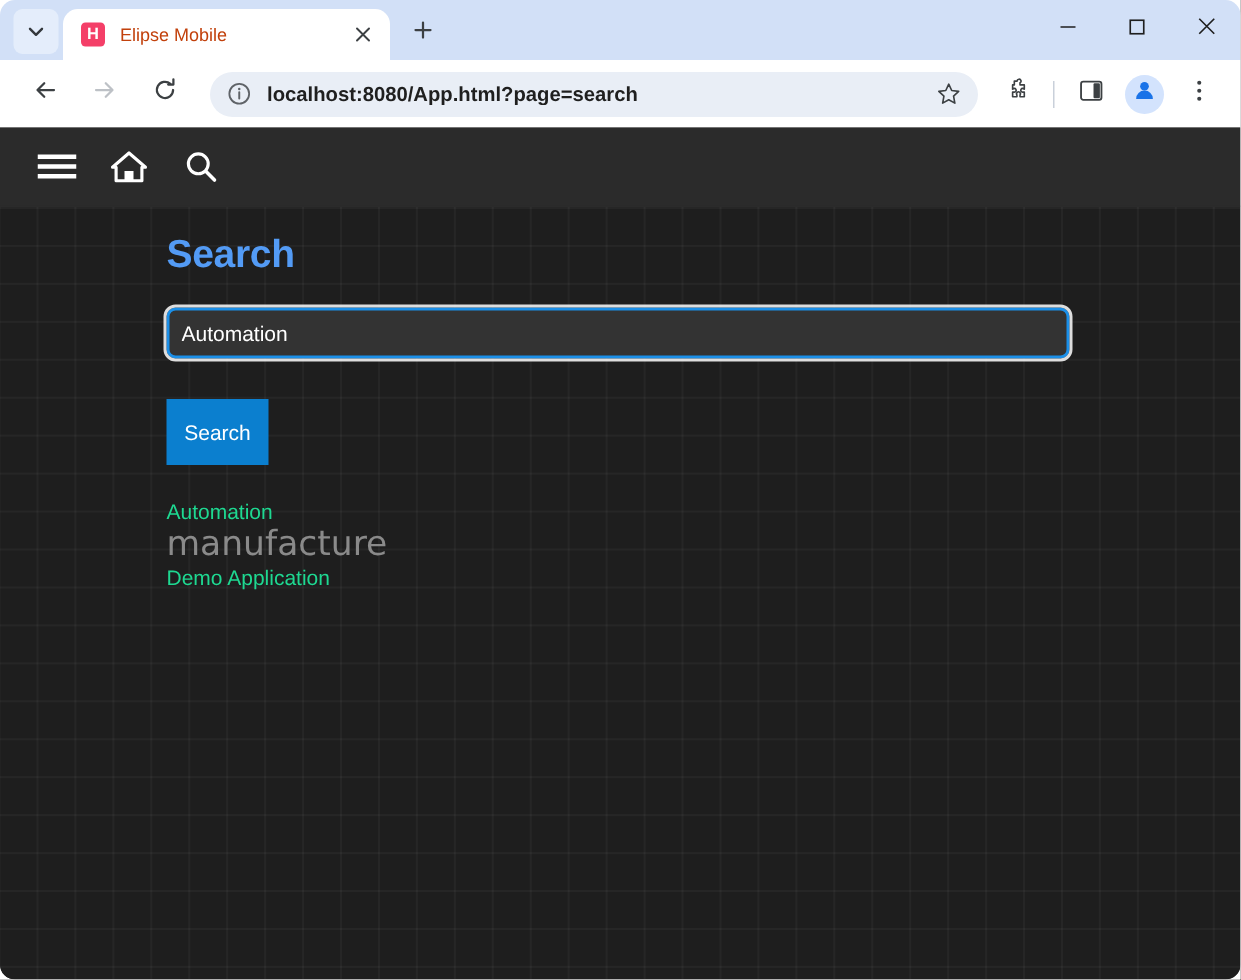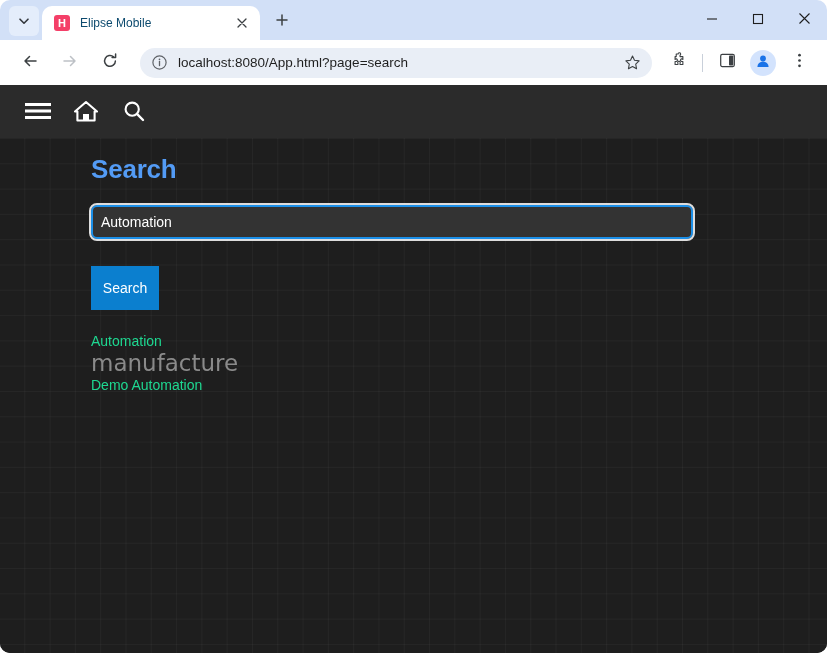--- a/index.html
+++ b/index.html
@@ -77,21 +77,21 @@
     color: #ffffff;
     font-size: 11px;
     font-weight: bold;
     line-height: 1;
     font-family: "Liberation Sans", sans-serif;
   }
   .tab-title {
     flex: 1;
     margin-left: 10px;
     font-size: 12px;
-    color: #0c4a6e;
+    color: #c2410c;
     white-space: nowrap;
     overflow: hidden;
     text-overflow: ellipsis;
   }
   .tab-close {
     width: 20px;
     height: 20px;
     flex: none;
     display: flex;
     align-items: center;
@@ -151,20 +151,21 @@
   .omnibox {
     flex: 1;
     height: 30px;
     background: #e9eef6;
     border-radius: 16px;
     display: flex;
     align-items: center;
     margin: 0 8px 0 10px;
     padding: 0 10px 0 10px;
     box-sizing: border-box;
+    font-weight: bold;
   }
   .omnibox-icon {
     width: 18px;
     height: 18px;
     flex: none;
     display: flex;
     align-items: center;
     justify-content: center;
   }
   .omnibox-url {
@@ -251,23 +252,22 @@
     background-color: #1e1e1e;
     background-image:
       linear-gradient(to right, rgba(255,255,255,0.035) 1px, transparent 1px),
       linear-gradient(to bottom, rgba(255,255,255,0.035) 1px, transparent 1px);
     background-size: 25.3px 25.3px;
     background-position: -1px 0px;
     padding: 0;
     box-sizing: border-box;
   }
   .content {
-    padding-left: 71px;
+    padding-left: 111px;
     padding-top: 8px;
-    margin-left: 20px;
   }
   .page-title {
     color: #539bf5;
     font-size: 26px;
     font-weight: bold;
     margin: 0;
     padding-top: 8px;
     letter-spacing: -0.2px;
   }
   .search-input {
@@ -493,19 +493,19 @@
 
         <h1 class="page-title">Search</h1>
 
         <input class="search-input" type="text" value="Automation" style="">
 
         <button class="search-button">Search</button>
 
         <div class="results">
           <a class="result-link" href="#">Automation</a>
           <span class="result-text">manufacture</span>
-          <a class="result-link" href="#">Demo Automation</a>
+          <a class="result-link" href="#">Demo Application</a>
         </div>
 
       </div>
     </div>
   </div>
 </div>
 
 </body></html>

